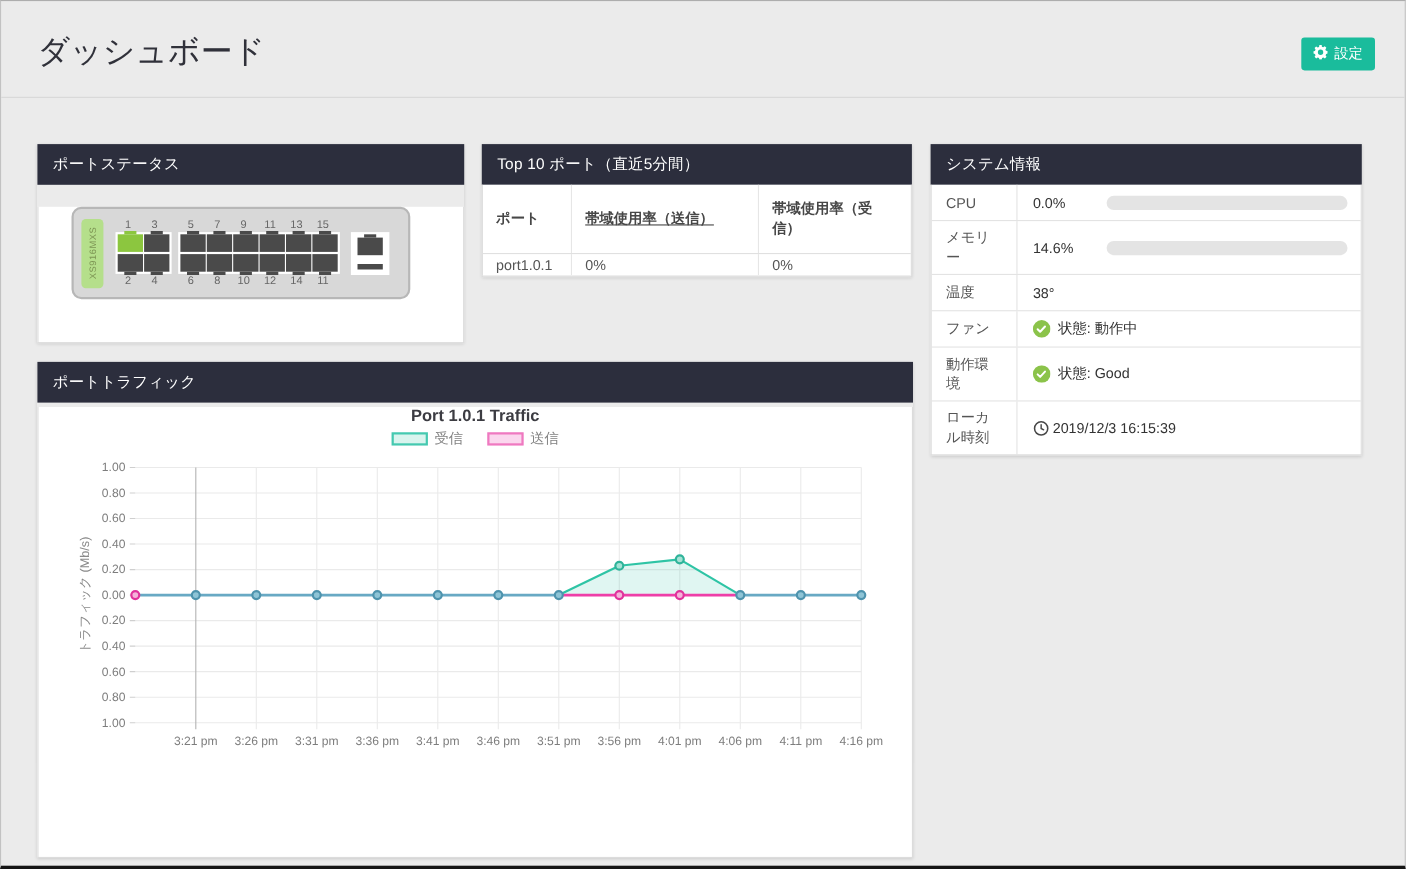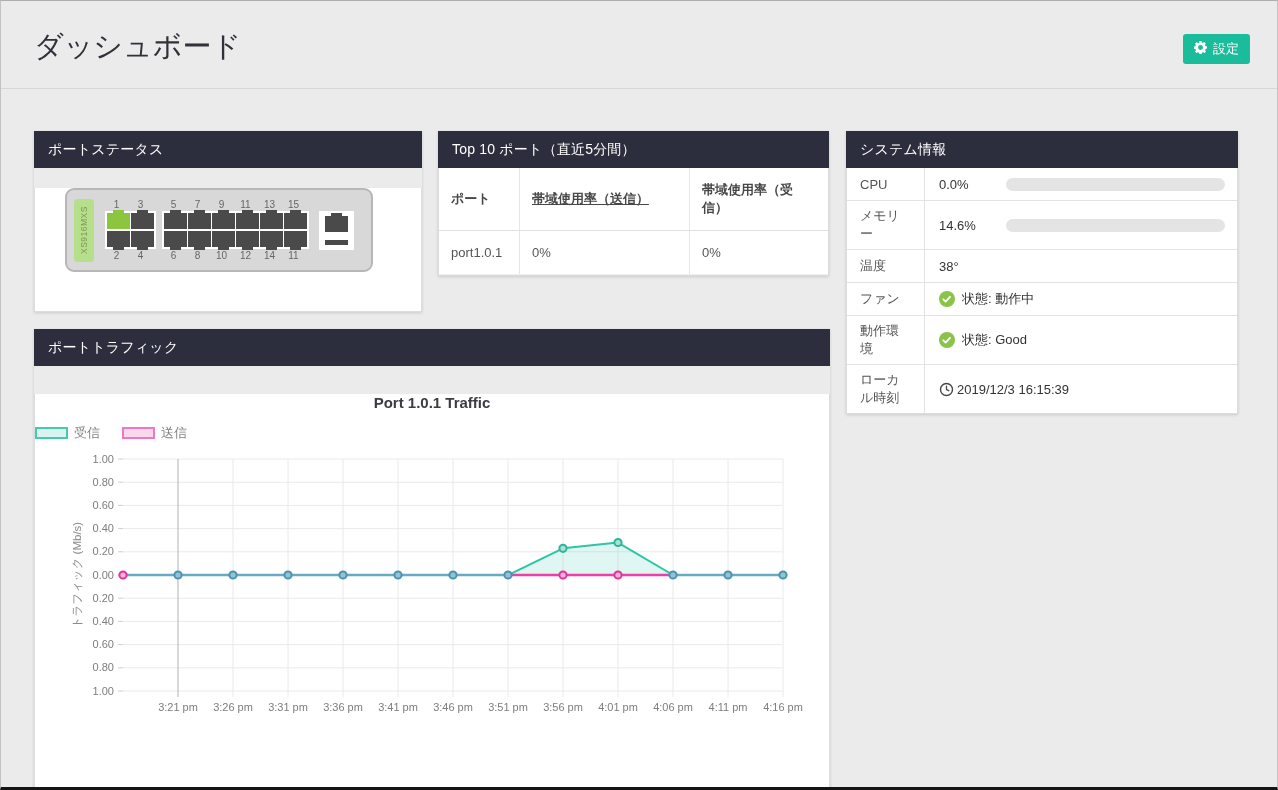--- a/index.html
+++ b/index.html
@@ -45,38 +45,38 @@
   .port.bot::after{content:'';position:absolute;bottom:-3px;left:6px;width:11px;height:3px;background:inherit;}
   .port.active{background:#8cc63f;}
   .uplink{background:#fff;padding:5px 6px;display:flex;flex-direction:column;gap:8px;margin-left:10px;}
   .slot{width:23px;height:5px;background:#4a4a4a;}
 
   
   #top10-table{width:100%;border-collapse:collapse;font-size:13px;}
   #top10-table th{font-weight:700;color:#474747;text-align:left;padding:13px 12px;
         border-bottom:1px solid #e0e0e0;border-right:1px solid #e6e6e6;}
   #top10-table th:last-child,#top10-table td:last-child{border-right:none;}
-  #top10-table td{color:#555;padding:14px 12px;border-right:1px solid #e6e6e6;border-bottom:1px solid #eee;}
+  #top10-table td{color:#555;padding:2px 12px;border-right:1px solid #e6e6e6;border-bottom:1px solid #eee;}
   #top10-table th:first-child{width:56px;}
   #top10-table th:nth-child(2){width:145px;text-decoration:underline;}
 
   
   .sysrow{display:flex;border-bottom:1px solid #e3e3e3;min-height:32px;align-items:center;font-size:13px;}
   .sysrow:last-child{border-bottom:none;min-height:48px;}
   .sys-label{width:78px;flex:none;color:#555;padding:6px 23px 6px 13px;box-sizing:border-box;
         border-right:1px solid #e3e3e3;align-self:stretch;display:flex;align-items:center;}
   .sys-val{flex:1;display:flex;align-items:center;color:#333;padding-left:14px;padding-right:12px;gap:7px;}
   .bar{flex:1;height:13px;background:#e4e4e4;border-radius:7px;margin-left:14px;overflow:hidden;}
   .bar-fill{height:100%;background:#4a4a4a;border-radius:7px;}
   .sys-val .pct{width:46px;flex:none;}
   .ok-icon,.clock-icon{flex:none;display:inline-flex;}
 
   
-  .chart-title{text-align:center;margin-top:28px;font-size:15px;font-weight:700;color:#3c3c42;}
-  .legend{display:flex;gap:22px;margin-top:13px;}
+  .chart-title{text-align:center;margin-top:4px;font-size:15px;font-weight:700;color:#3c3c42;}
+  .legend{display:flex;justify-content:center;gap:22px;margin-top:3px;}
   .legend-item{display:flex;align-items:center;gap:6px;font-size:13px;color:#828282;cursor:pointer;}
   .swatch{width:33px;height:12px;border:2px solid;box-sizing:border-box;}
   #traffic-plot{display:block;margin-top:2px;}
   #traffic-plot text.tick{font-size:11px;fill:#7d7d7d;font-family:"Liberation Sans","DejaVu Sans",sans-serif;}
   #traffic-plot text.axis-title{font-size:11.5px;fill:#8a8a8a;font-family:"Liberation Sans","DejaVu Sans",sans-serif;}
 </style>
 </head>
 <body>
 
 <div id="page">

